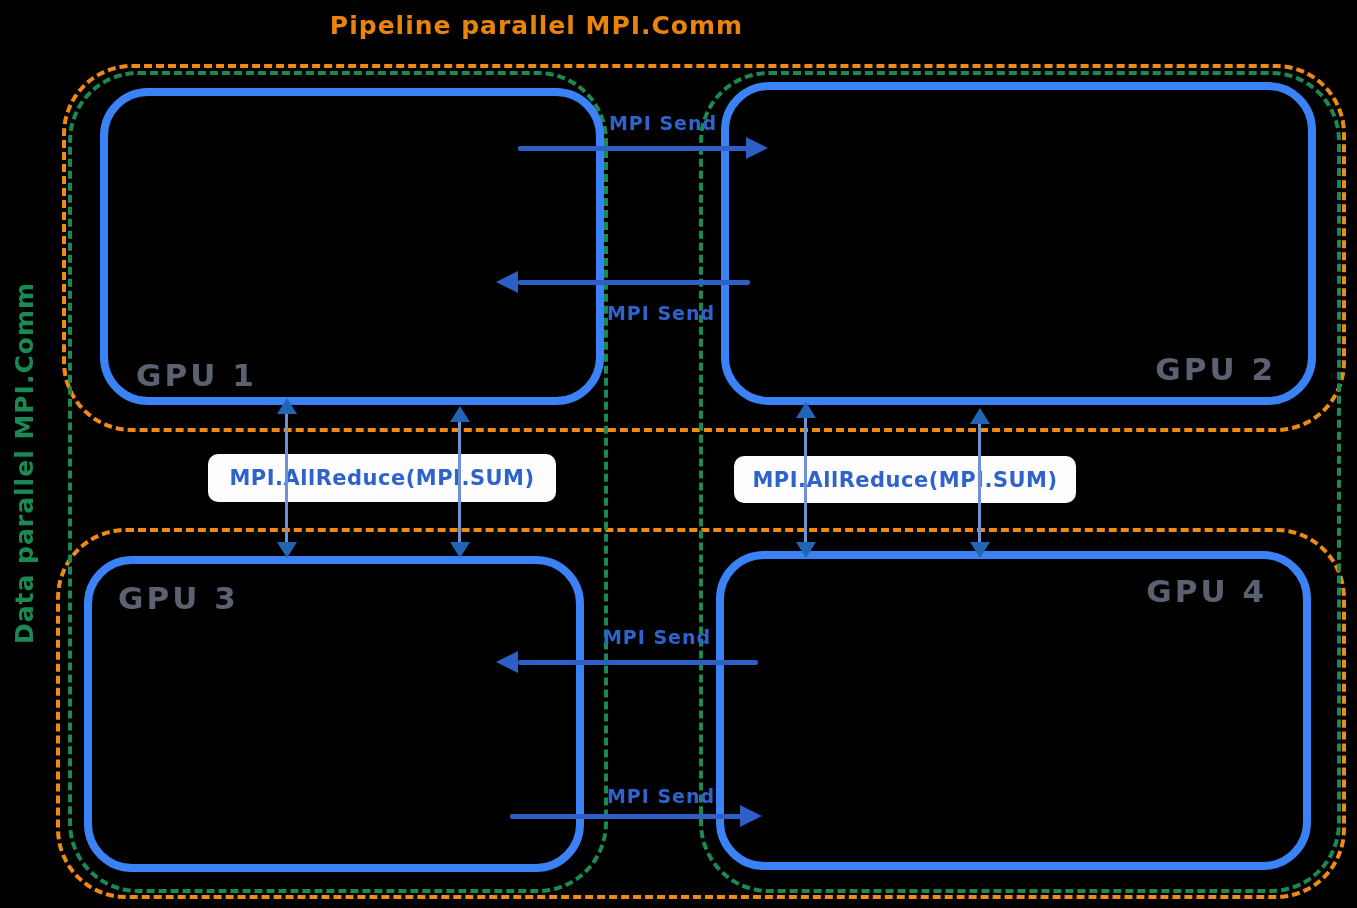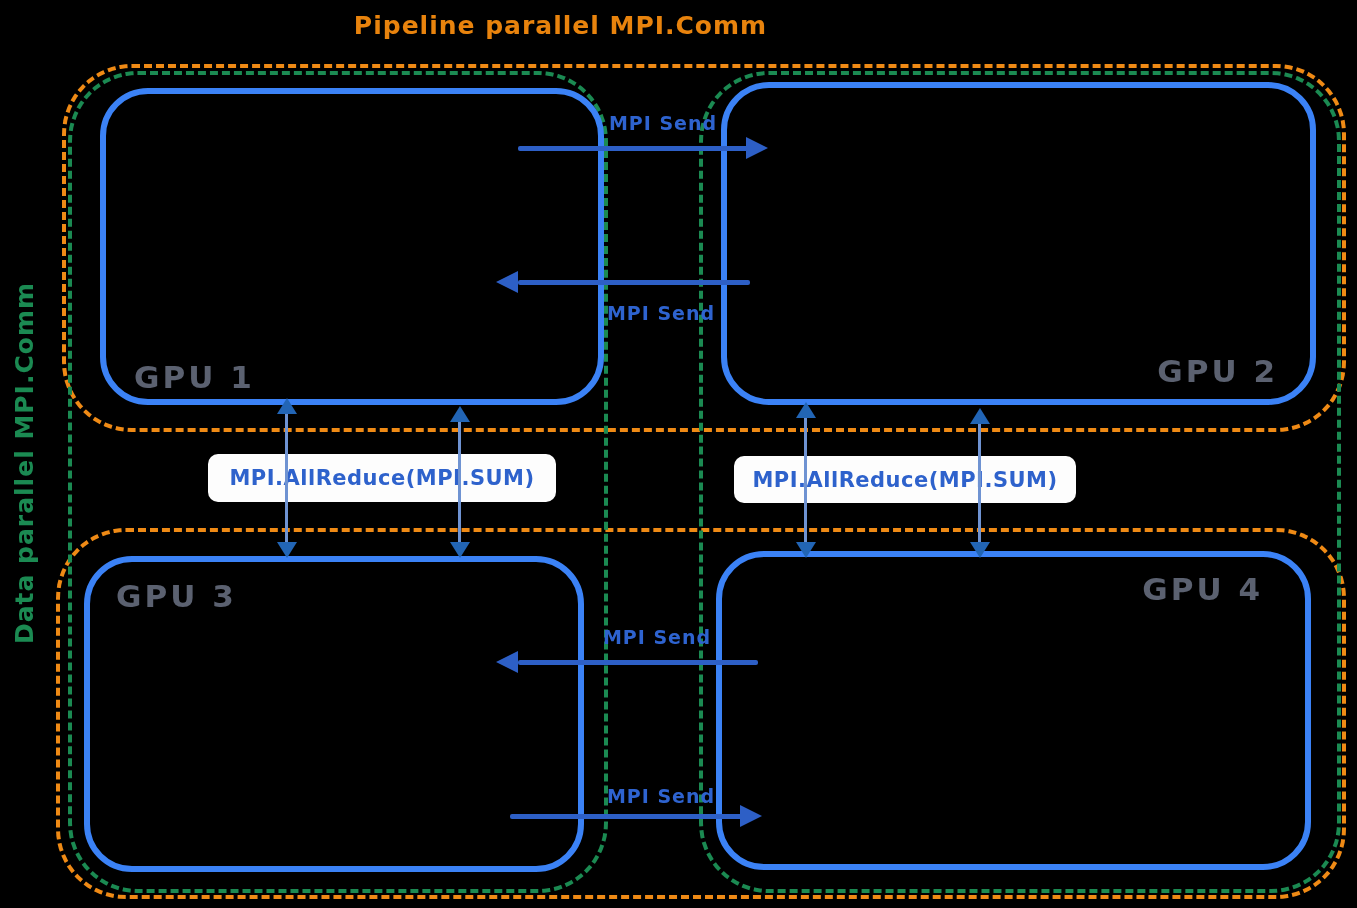--- a/index.html
+++ b/index.html
@@ -4,54 +4,54 @@
 <style>
   html,body { margin:0; padding:0; background:#000; }
   .canvas {
     position:relative; width:1357px; height:908px; background:#000;
     overflow:hidden; font-family:"DejaVu Sans", sans-serif;
   }
 
   
   .top-title {
     position:absolute; left:0; top:11px; width:1073px; text-align:center;
-    color:#e8830d; font-size:25px; font-weight:700; letter-spacing:1px;padding-left:24px;
+    color:#e8830d; font-size:25px; font-weight:700; letter-spacing:1px;
   }
   .side-title {
     position:absolute; left:-185px; top:443px; width:430px; height:40px;
     text-align:center; transform:rotate(-90deg);
     color:#1b8a52; font-size:25px; font-weight:700; letter-spacing:1px;
   }
 
   
   .group { position:absolute; box-sizing:border-box; border-radius:70px; z-index:1; }
   .group.orange { border:4px dashed #ef8a15; }
   .group.green  { border:4px dashed #1b8a52; }
   #pipeline-top    { left:62px;  top:64px;  width:1284px; height:368px; }
   #pipeline-bottom { left:56px;  top:528px; width:1290px; height:371px; }
   #data-left       { left:68px;  top:71px;  width:540px;  height:822px; }
   #data-right      { left:699px; top:71px;  width:642px;  height:822px; }
 
   
   .gpu-box {
     position:absolute; box-sizing:border-box; z-index:2;
-    border:6px solid #3b82f6; border-radius:48px;
+    border:8px solid #3b82f6; border-radius:48px;
   }
   #gpu1 { left:100px; top:88px;  width:504px; height:317px; }
   #gpu2 { left:721px; top:82px;  width:595px; height:323px; }
   #gpu3 { left:84px;  top:556px; width:500px; height:316px; }
   #gpu4 { left:716px; top:551px; width:595px; height:319px; }
   .gpu-label {
     position:absolute; color:#5b6170; font-size:31px; font-weight:700;
     letter-spacing:3px; white-space:nowrap;
   }
   #gpu1 .gpu-label { left:28px;  bottom:4px; }
   #gpu2 .gpu-label { right:32px; bottom:10px; }
   #gpu3 .gpu-label { left:26px;  top:16px; }
-  #gpu4 .gpu-label { right:42px; top:14px; }
+  #gpu4 .gpu-label { right:36px; top:14px; }
 
   
   .allreduce-box {
     position:absolute; z-index:3; background:#fdfdfd; border-radius:10px;
     display:flex; align-items:center; justify-content:center;
     color:#2e62cc; font-size:21px; font-weight:700; letter-spacing:0.5px;
   }
   #allreduce-left  { left:208px; top:454px; width:348px; height:48px; }
   #allreduce-right { left:734px; top:456px; width:342px; height:47px; }
 

